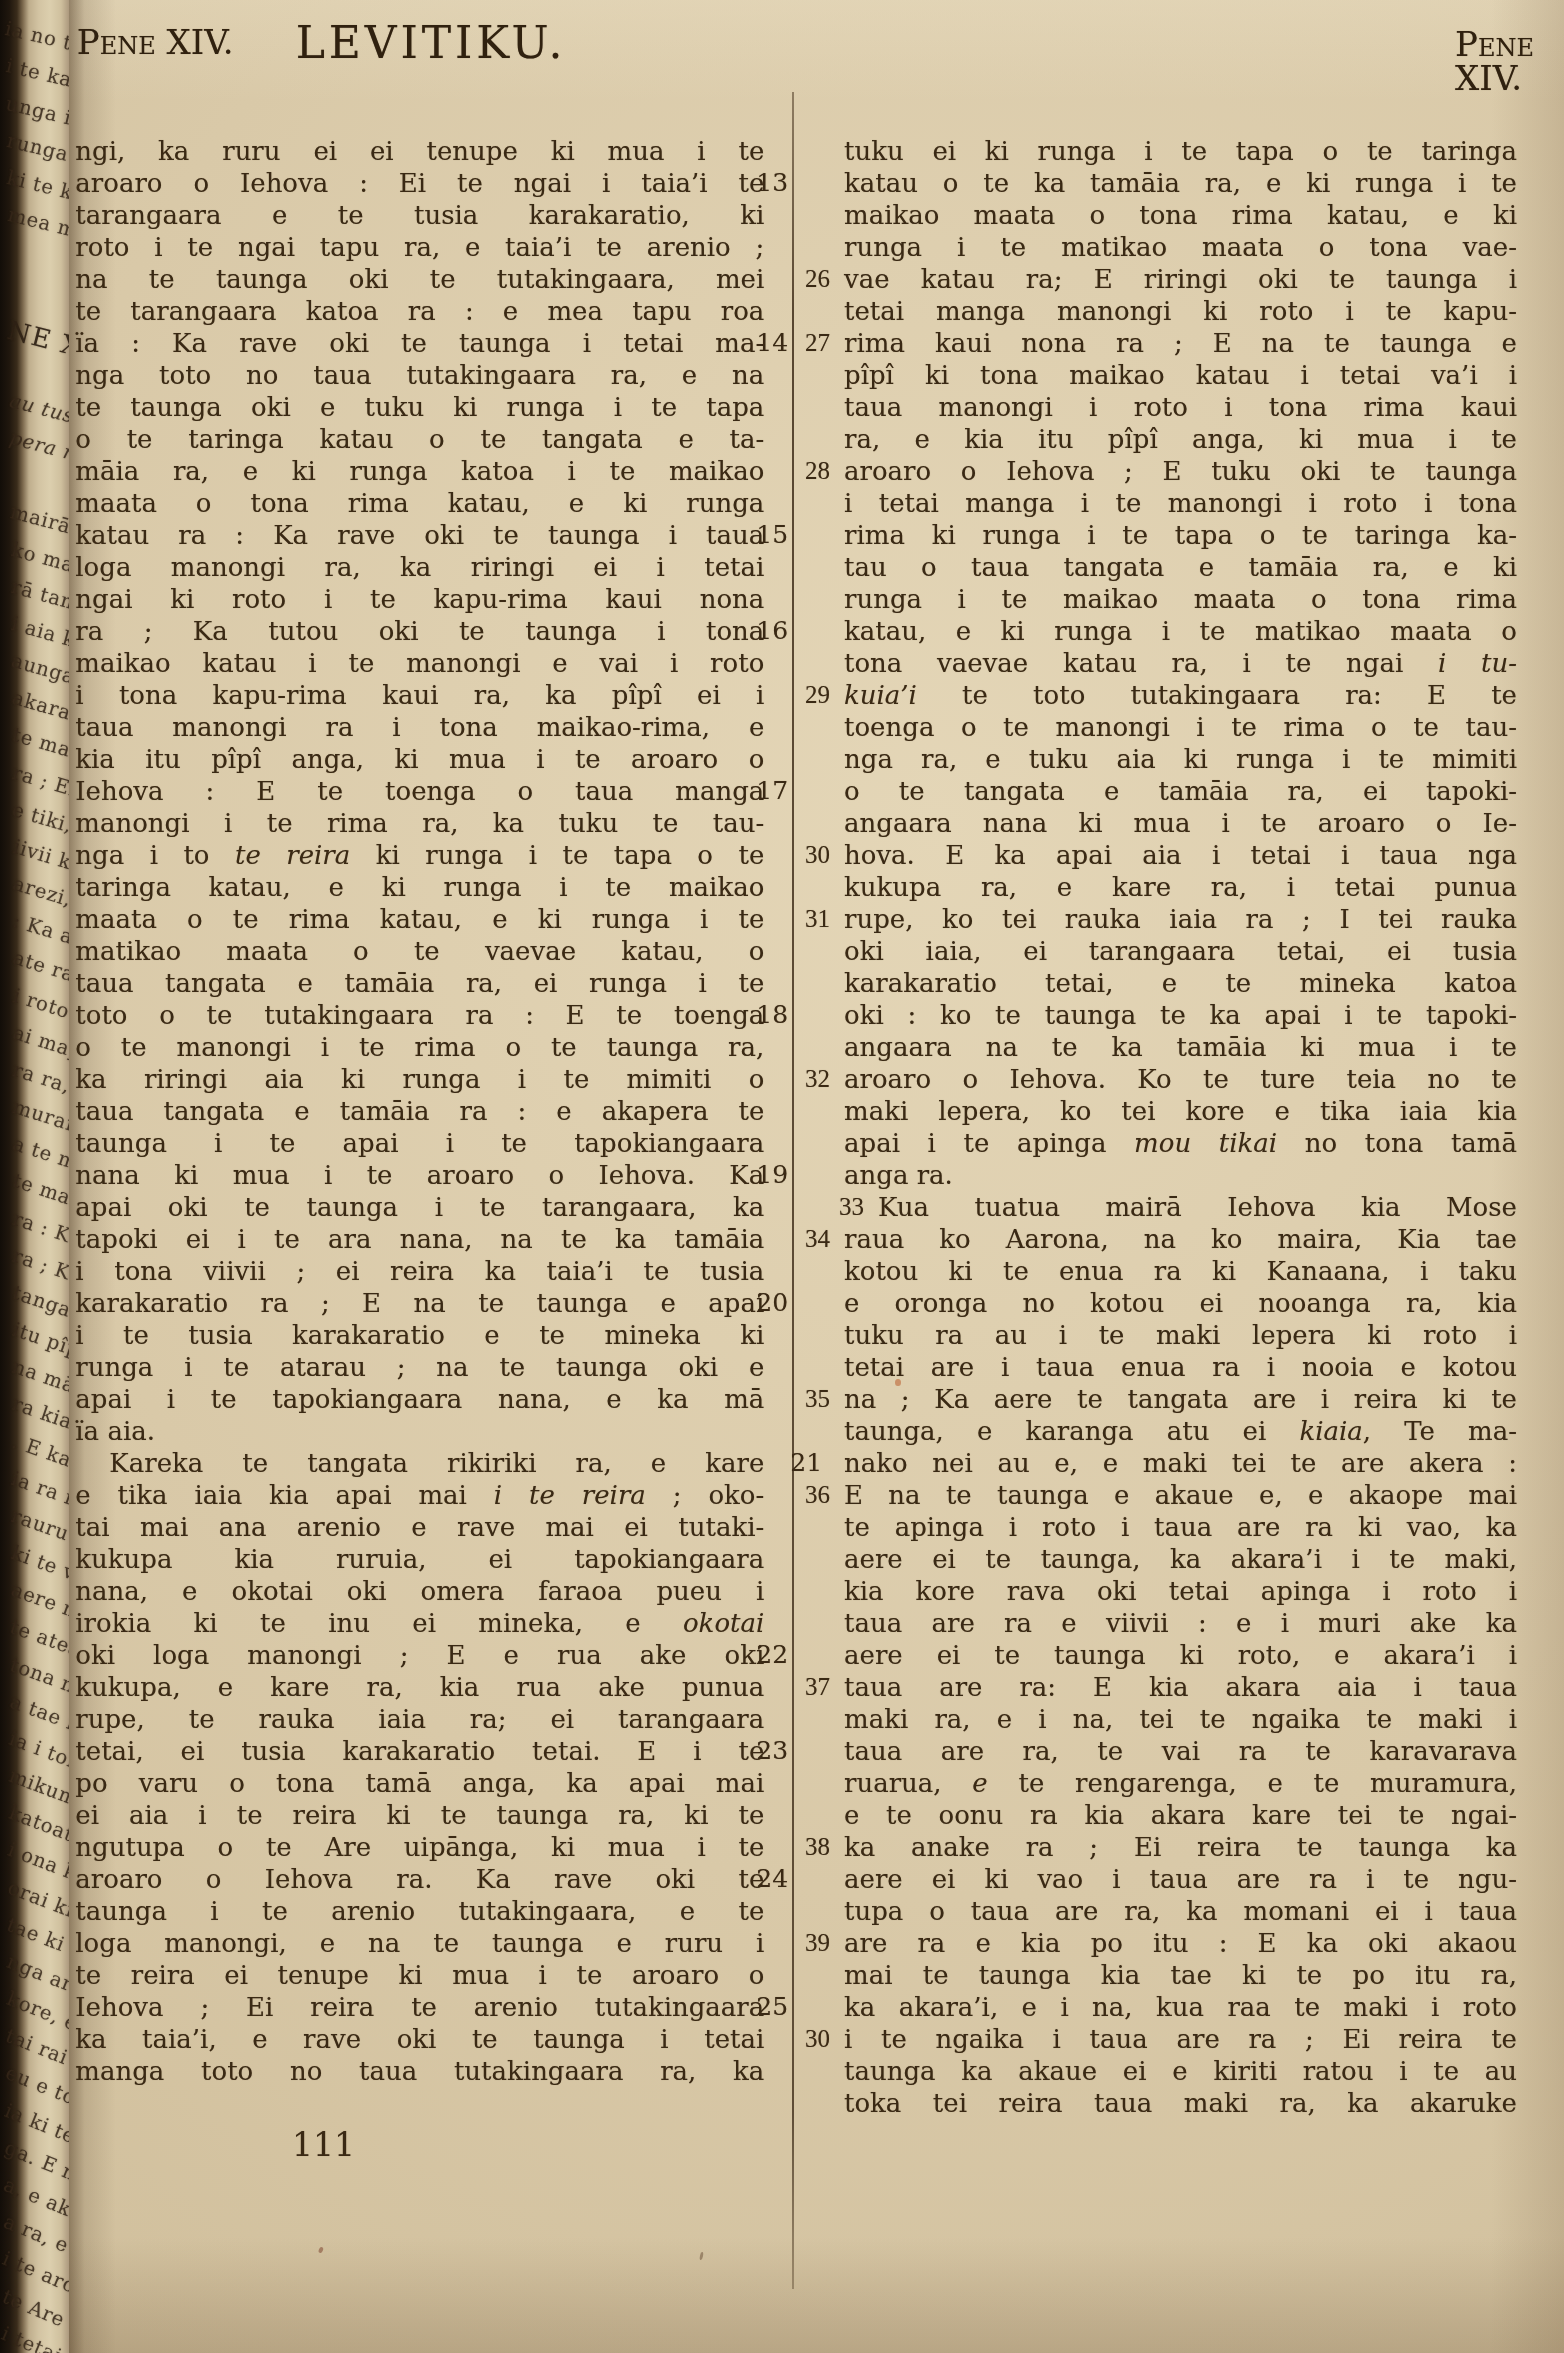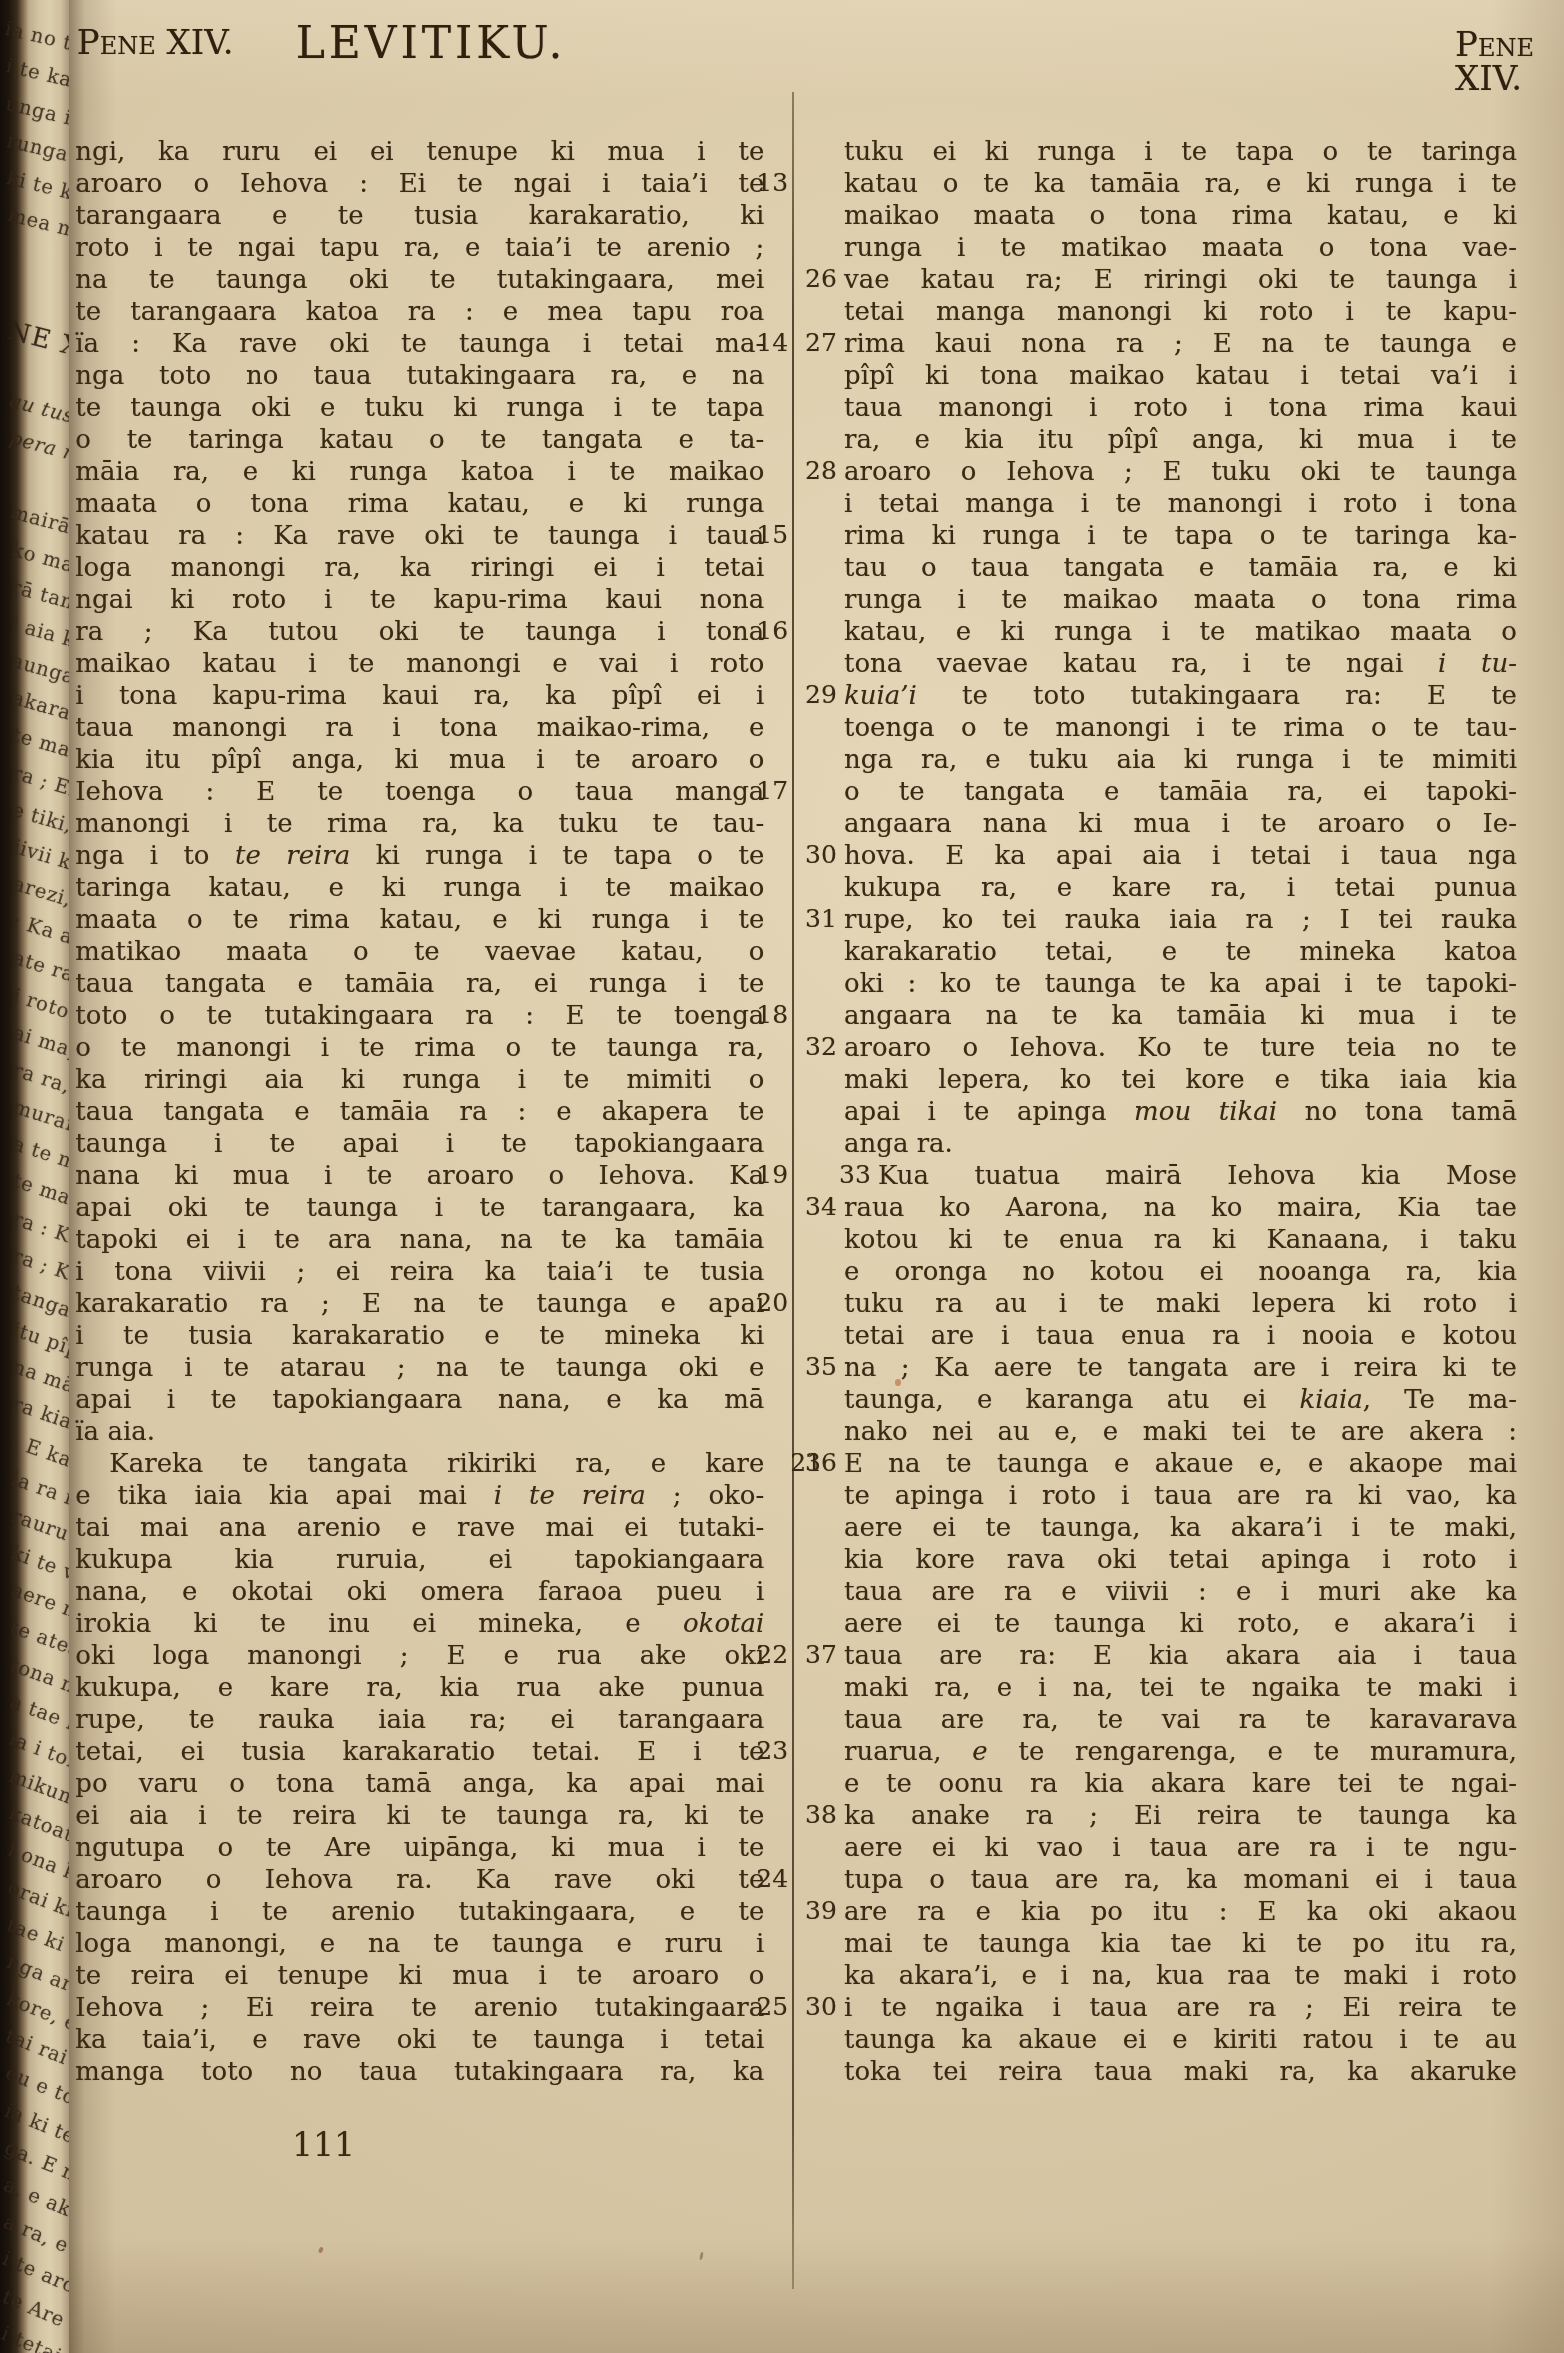--- a/index.html
+++ b/index.html
@@ -67,21 +67,21 @@
     white-space:normal;
     color:#3a2914;
     text-shadow:0 0 0.8px rgba(58,41,20,0.38);
   }
   .tline em{font-style:italic;}
   .tline.last{text-align-last:left;}
   .tline.ind{text-indent:34px;}
 
   .vnum{position:absolute;top:0;line-height:32px;font-size:25px;}
   .col-left .vnum{right:-25px;width:33px;text-align:center;}
-  .col-right .vnum{left:-39px;width:36px;text-align:center;}
+  .col-right .vnum{left:-39px;width:36px;text-align:center;font-family:Liberation Serif, serif;}
 
   .page-number{
     position:absolute;left:223px;top:2125px;width:78px;
     text-align:left;font-size:33px;color:#3a2914;
     text-shadow:0 0 0.8px rgba(58,41,20,0.4);
   }
 
   .speck{position:absolute;border-radius:50%;}
   .speck.s1{left:826px;top:1379px;width:5.5px;height:7px;background:rgba(186,92,44,0.55);}
   .speck.s2{left:250px;top:2247px;width:3.9px;height:5.5px;background:rgba(120,60,40,0.5);transform:rotate(24deg);}
@@ -246,20 +246,21 @@
         <div class="tline"><span>katau, e ki runga i te matikao maata o</span></div>
         <div class="tline"><span>tona vaevae katau ra, i te ngai </span><em>i tu-</em><span></span></div>
         <div class="tline"><span></span><em>kuia’i</em><span> te toto tutakingaara ra: E te</span><span class="vnum">29</span></div>
         <div class="tline"><span>toenga o te manongi i te rima o te tau-</span></div>
         <div class="tline"><span>nga ra, e tuku aia ki runga i te mimiti</span></div>
         <div class="tline"><span>o te tangata e tamāia ra, ei tapoki-</span></div>
         <div class="tline"><span>angaara nana ki mua i te aroaro o Ie-</span></div>
         <div class="tline"><span>hova.  E ka apai aia i tetai i taua nga</span><span class="vnum">30</span></div>
         <div class="tline"><span>kukupa ra, e kare ra, i tetai punua</span></div>
         <div class="tline"><span>rupe, ko tei rauka iaia ra ; I tei rauka</span><span class="vnum">31</span></div>
+        <div class="tline"><span>oki iaia, ei tarangaara tetai, ei tusia</span></div>
         <div class="tline"><span>karakaratio tetai, e te mineka katoa</span></div>
         <div class="tline"><span>oki : ko te taunga te ka apai i te tapoki-</span></div>
         <div class="tline"><span>angaara na te ka tamāia ki mua i te</span></div>
         <div class="tline"><span>aroaro o Iehova.  Ko te ture teia no te</span><span class="vnum">32</span></div>
         <div class="tline"><span>maki lepera, ko tei kore e tika iaia kia</span></div>
         <div class="tline"><span>apai i te apinga </span><em>mou tikai</em><span> no tona tamā</span></div>
         <div class="tline last"><span>anga ra.</span></div>
         <div class="tline ind"><span>Kua tuatua mairā Iehova kia Mose</span><span class="vnum">33</span></div>
         <div class="tline"><span>raua ko Aarona, na ko maira, Kia tae</span><span class="vnum">34</span></div>
         <div class="tline"><span>kotou ki te enua ra ki Kanaana, i taku</span></div>

